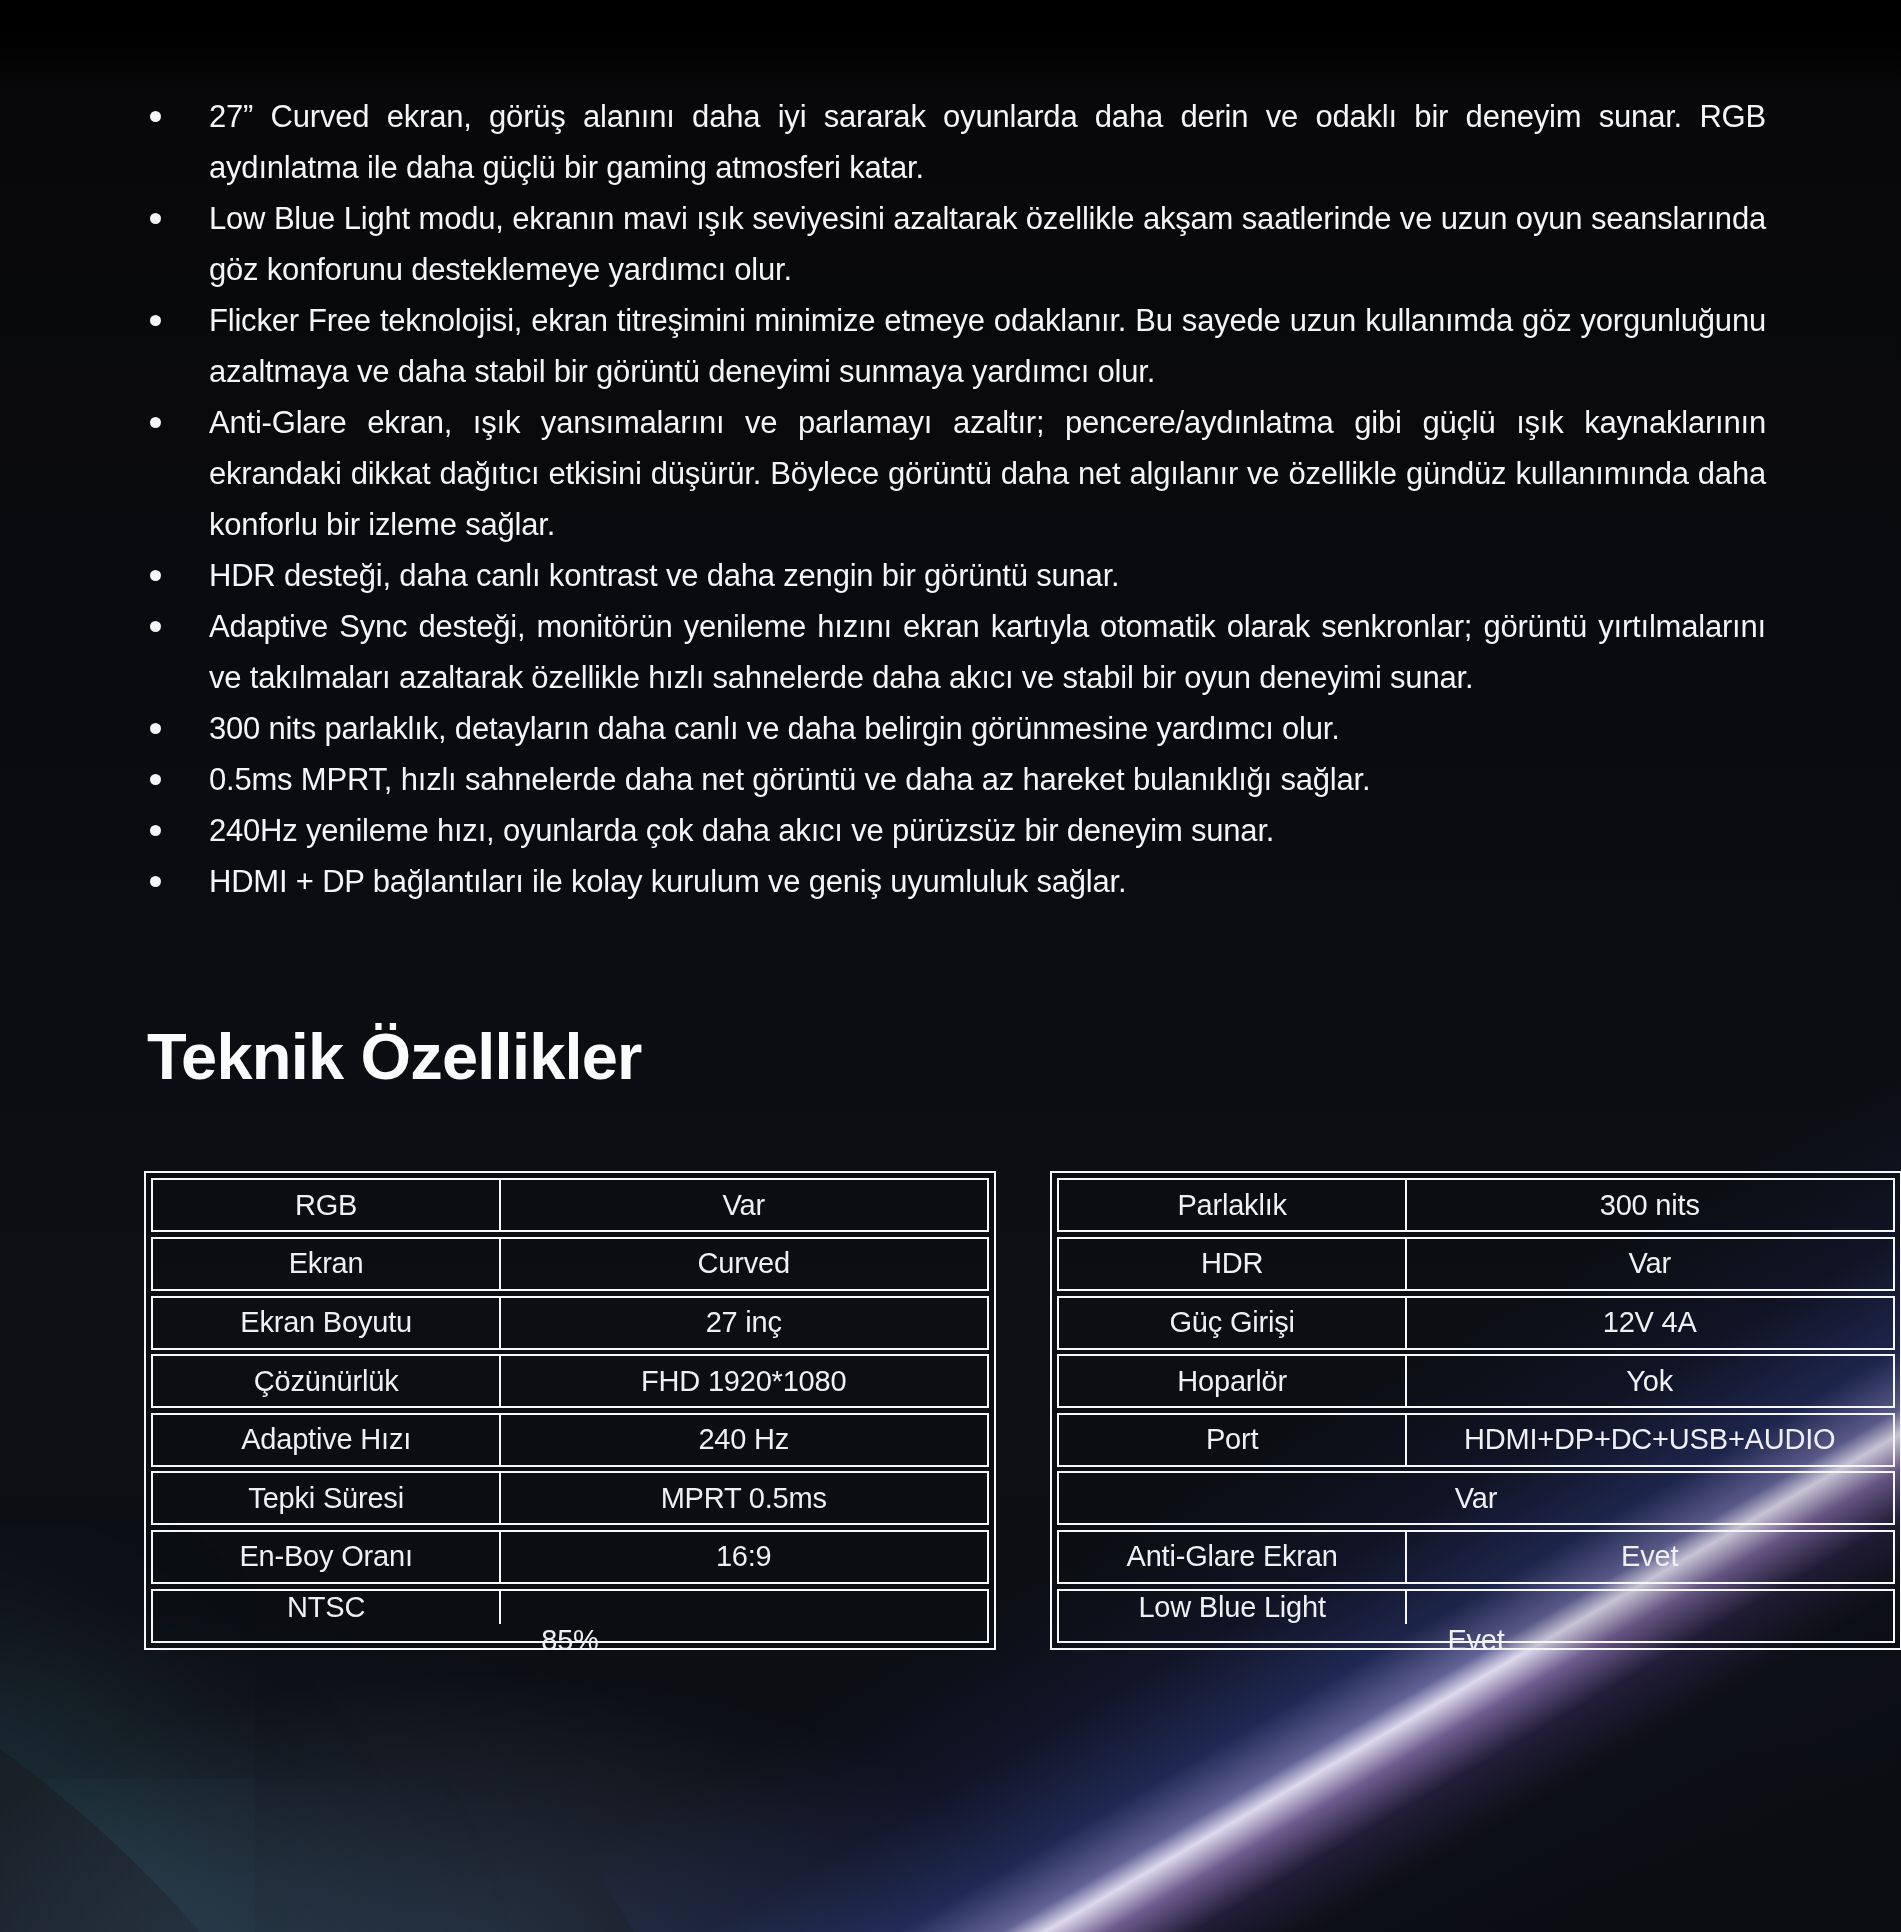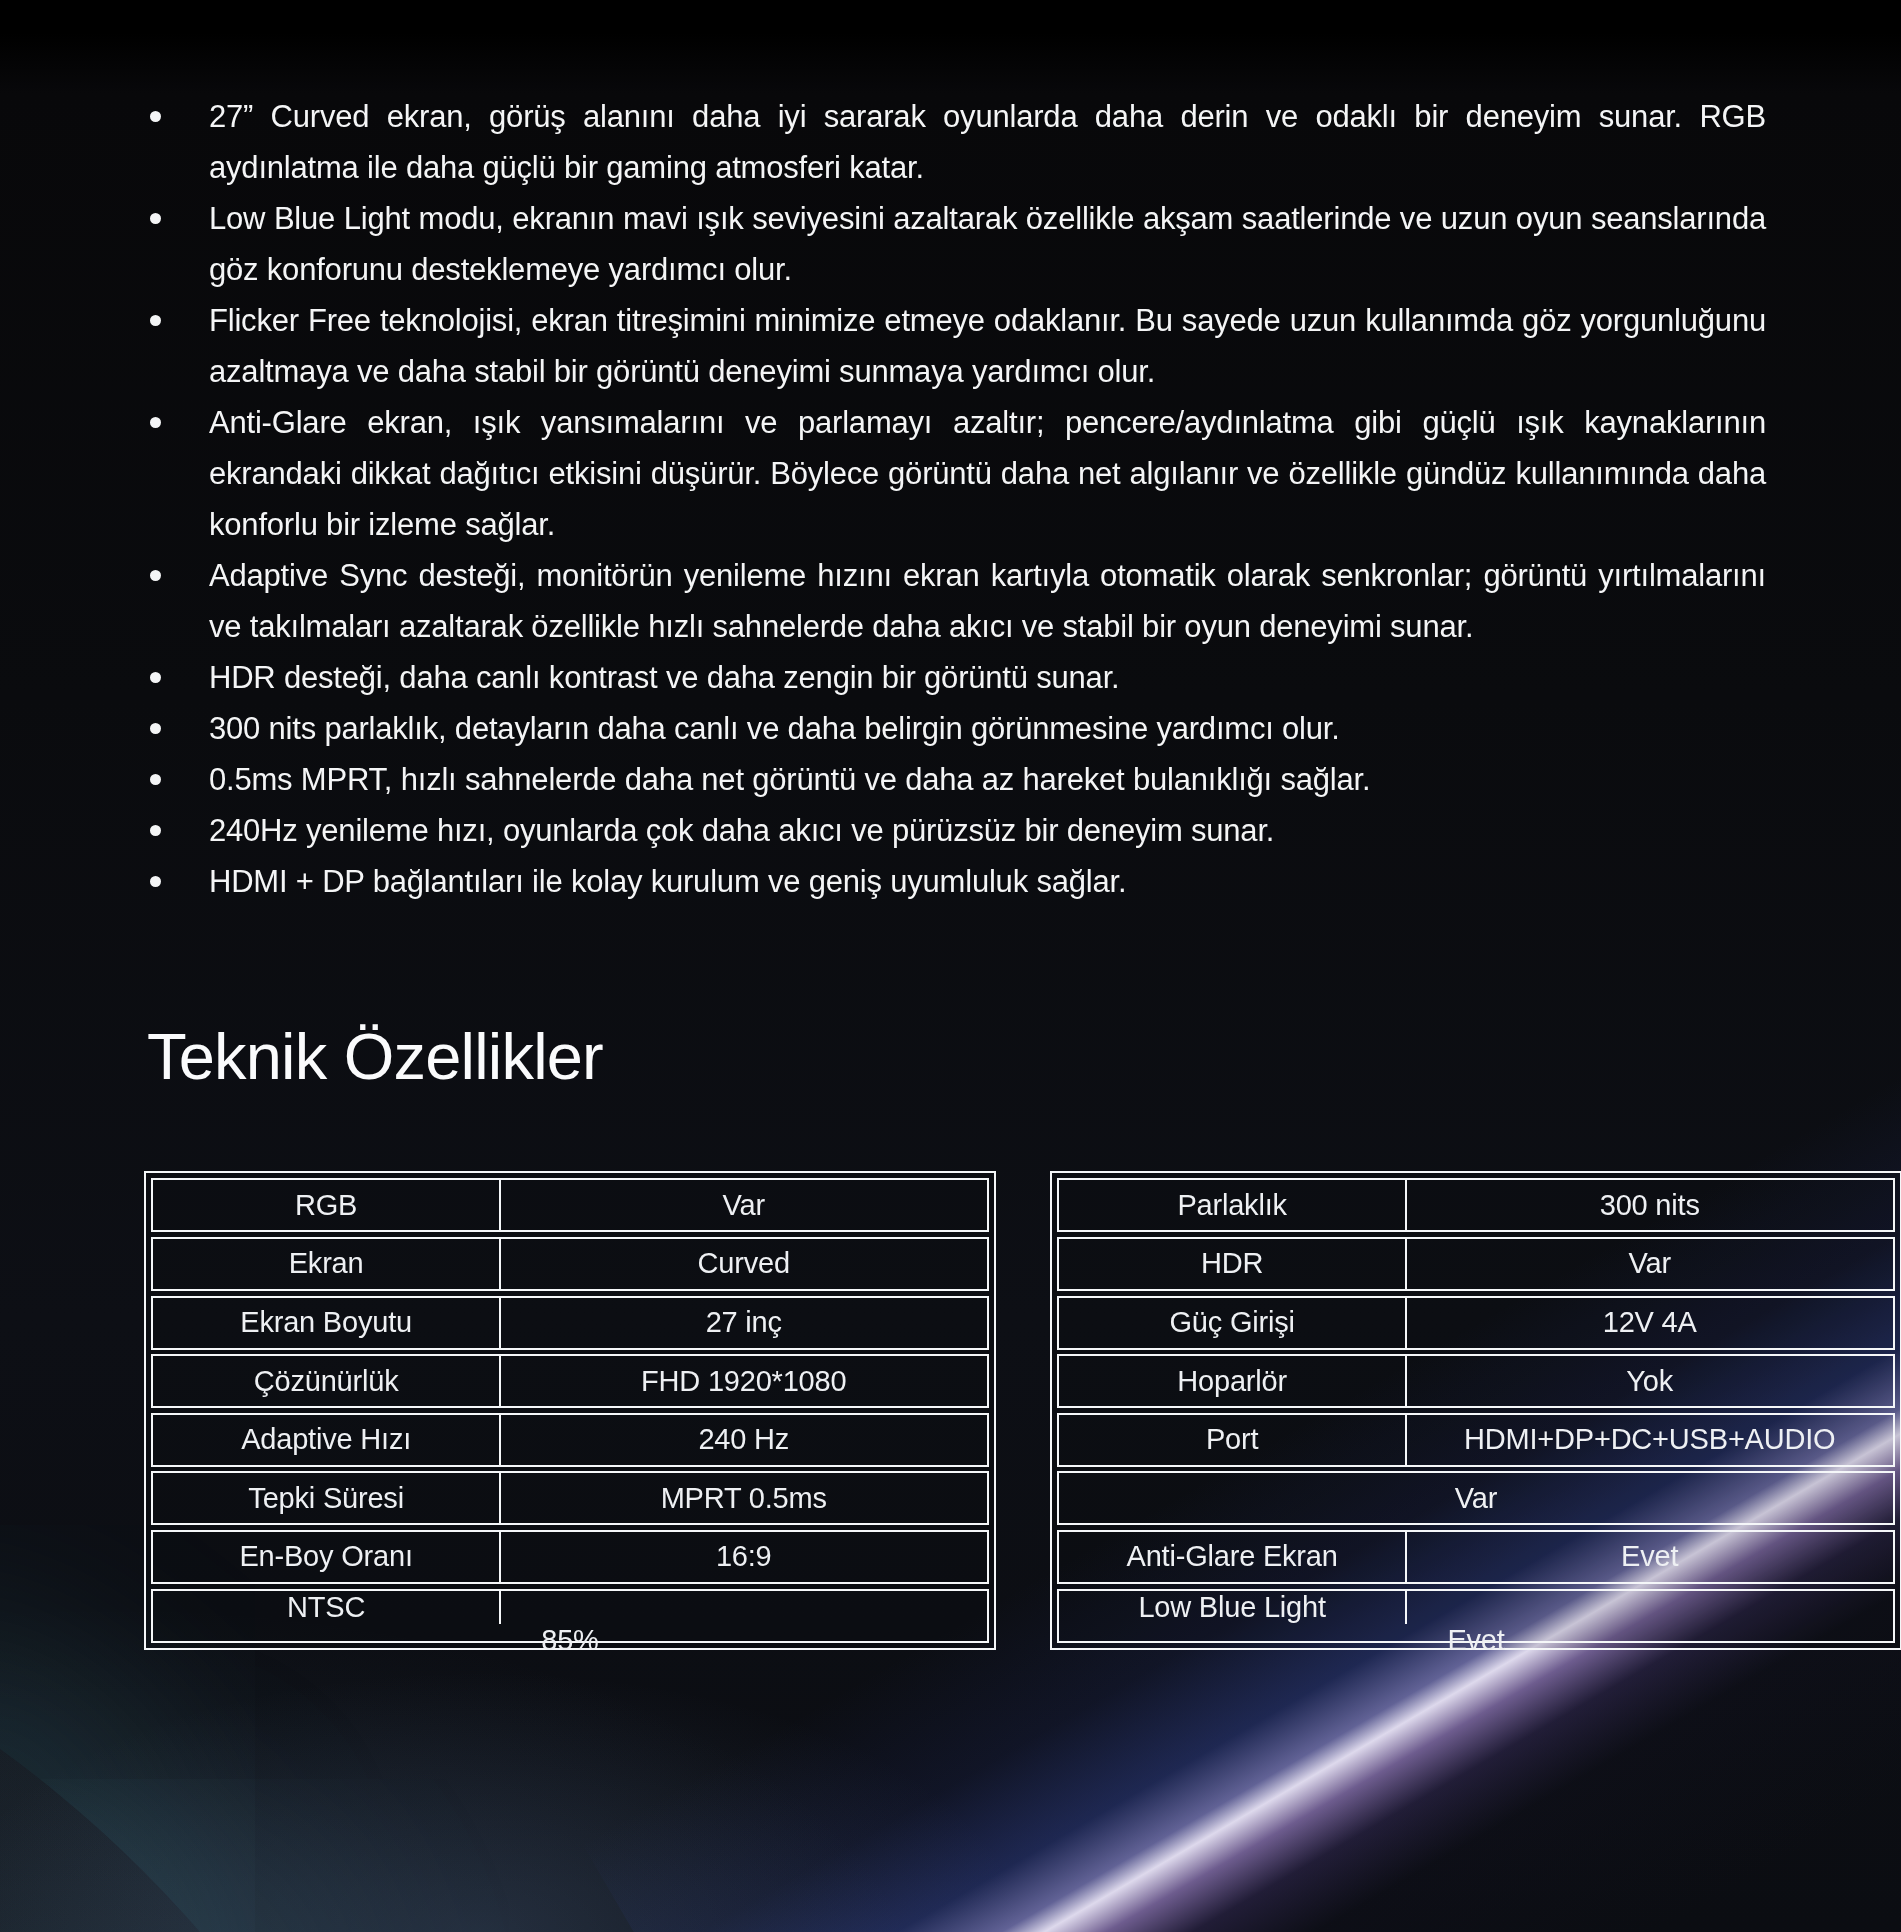--- a/index.html
+++ b/index.html
@@ -69,21 +69,21 @@
     position: absolute;
     left: -59px; top: 20px;
     width: 11px; height: 11px;
     border-radius: 50%;
     background: #f4f5f6;
   }
   h1.section-title {
     margin: 115px 0 0 147px;
     font-size: 65px;
     line-height: 70px;
-    font-weight: 400;
+    font-weight: 700;
     letter-spacing: -0.8px;
     color: #fafbfc;
   }
   .tables {
     display: flex;
     margin: 79px 0 0 144px;
     gap: 54px;
   }
   .spec-table {
     border: 2.3px solid #f5f7f9;
@@ -117,22 +117,22 @@
 <div class="bg glow-haze"></div>
 <div class="bg beam"></div>
 
 <div class="content">
 
   <ul class="features">
     <li><span class="dot"></span><span>27” Curved ekran, görüş alanını daha iyi sararak oyunlarda daha derin ve odaklı bir deneyim sunar. RGB aydınlatma ile daha güçlü bir gaming atmosferi katar.</span></li>
     <li><span class="dot"></span><span>Low Blue Light modu, ekranın mavi ışık seviyesini azaltarak özellikle akşam saatlerinde ve uzun oyun seanslarında göz konforunu desteklemeye yardımcı olur.</span></li>
     <li><span class="dot"></span><span>Flicker Free teknolojisi, ekran titreşimini minimize etmeye odaklanır. Bu sayede uzun kullanımda göz yorgunluğunu azaltmaya ve daha stabil bir görüntü deneyimi sunmaya yardımcı olur.</span></li>
     <li><span class="dot"></span><span>Anti-Glare ekran, ışık yansımalarını ve parlamayı azaltır; pencere/aydınlatma gibi güçlü ışık kaynaklarının ekrandaki dikkat dağıtıcı etkisini düşürür. Böylece görüntü daha net algılanır ve özellikle gündüz kullanımında daha konforlu bir izleme sağlar.</span></li>
+    <li><span class="dot"></span><span>HDR desteği, daha canlı kontrast ve daha zengin bir görüntü sunar.</span></li>
     <li><span class="dot"></span><span>Adaptive Sync desteği, monitörün yenileme hızını ekran kartıyla otomatik olarak senkronlar; görüntü yırtılmalarını ve takılmaları azaltarak özellikle hızlı sahnelerde daha akıcı ve stabil bir oyun deneyimi sunar.</span></li>
-    <li><span class="dot"></span><span>HDR desteği, daha canlı kontrast ve daha zengin bir görüntü sunar.</span></li>
     <li><span class="dot"></span><span>300 nits parlaklık, detayların daha canlı ve daha belirgin görünmesine yardımcı olur.</span></li>
     <li><span class="dot"></span><span>0.5ms MPRT, hızlı sahnelerde daha net görüntü ve daha az hareket bulanıklığı sağlar.</span></li>
     <li><span class="dot"></span><span>240Hz yenileme hızı, oyunlarda çok daha akıcı ve pürüzsüz bir deneyim sunar.</span></li>
     <li><span class="dot"></span><span>HDMI + DP bağlantıları ile kolay kurulum ve geniş uyumluluk sağlar.</span></li>
   </ul>
 
   <h1 class="section-title">Teknik Özellikler</h1>
 
   <div class="tables">
 

